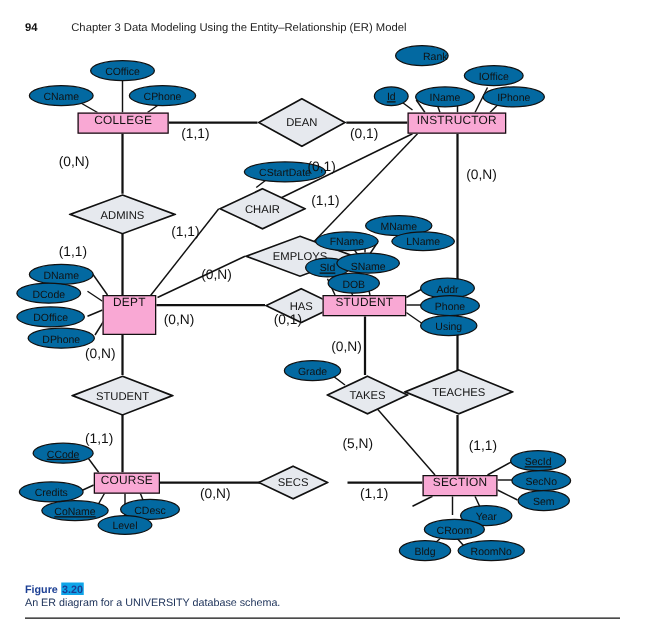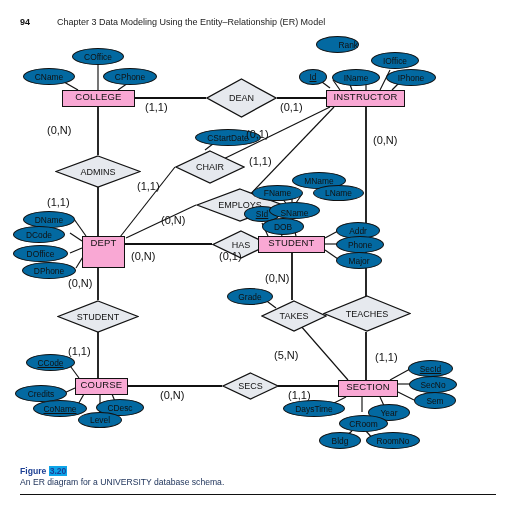--- a/index.html
+++ b/index.html
@@ -208,21 +208,21 @@
     <span class="lbl">TAKES</span>
   </div>
 
   <div class="rel" style="left:323px;top:295px;width:88px;height:37px;">
     <svg class="dia" viewBox="0 0 88 37" preserveAspectRatio="none">
       <polygon points="44,1 87,18.5 44,36 1,18.5" fill="#e6e9ee" stroke="#111" stroke-width="1.3"></polygon>
     </svg>
     <span class="lbl">TEACHES</span>
   </div>
 
-  <div class="rel" style="left:222px;top:372px;width:57px;height:28px;">
+  <div class="rel" style="left:206px;top:372px;width:57px;height:28px;">
     <svg class="dia" viewBox="0 0 57 28" preserveAspectRatio="none">
       <polygon points="28.5,1 56,14 28.5,27 1,14" fill="#e6e9ee" stroke="#111" stroke-width="1.3"></polygon>
     </svg>
     <span class="lbl">SECS</span>
   </div>
 
   <div class="entity" style="left:62px;top:90px;width:73px;height:17px;">
     <span>COLLEGE</span>
   </div>
 
@@ -307,21 +307,21 @@
   <div class="attr" style="left:313px;top:185px;width:51px;height:16px;">
     <span>LName</span>
     </div>
   <div class="attr" style="left:336px;top:222px;width:44px;height:17px;">
     <span>Addr</span>
     </div>
   <div class="attr" style="left:336px;top:236px;width:48px;height:17px;">
     <span>Phone</span>
     </div>
   <div class="attr" style="left:336px;top:252px;width:46px;height:17px;">
-    <span>Major</span>
+    <span>Using</span>
     </div>
 
   <div class="attr" style="left:227px;top:288px;width:46px;height:17px;">
     <span>Grade</span>
     </div>
 
   <div class="attr key" style="left:26px;top:354px;width:49px;height:17px;">
     <span>CCode</span>
     </div>
   <div class="attr" style="left:15px;top:385px;width:52px;height:17px;">
@@ -341,23 +341,20 @@
     <span>SecId</span>
     </div>
   <div class="attr" style="left:409px;top:376px;width:48px;height:17px;">
     <span>SecNo</span>
     </div>
   <div class="attr" style="left:414px;top:392px;width:42px;height:17px;">
     <span>Sem</span>
     </div>
   <div class="attr" style="left:368px;top:404px;width:42px;height:17px;">
     <span>Year</span>
-    </div>
-  <div class="attr" style="left:283px;top:400px;width:62px;height:17px;">
-    <span>DaysTime</span>
     </div>
   <div class="attr" style="left:339px;top:415px;width:49px;height:17px;">
     <span>CRoom</span>
     </div>
   <div class="attr" style="left:319px;top:432px;width:42px;height:17px;">
     <span>Bldg</span>
     </div>
   <div class="attr" style="left:366px;top:432px;width:54px;height:17px;">
     <span>RoomNo</span>
     </div>

